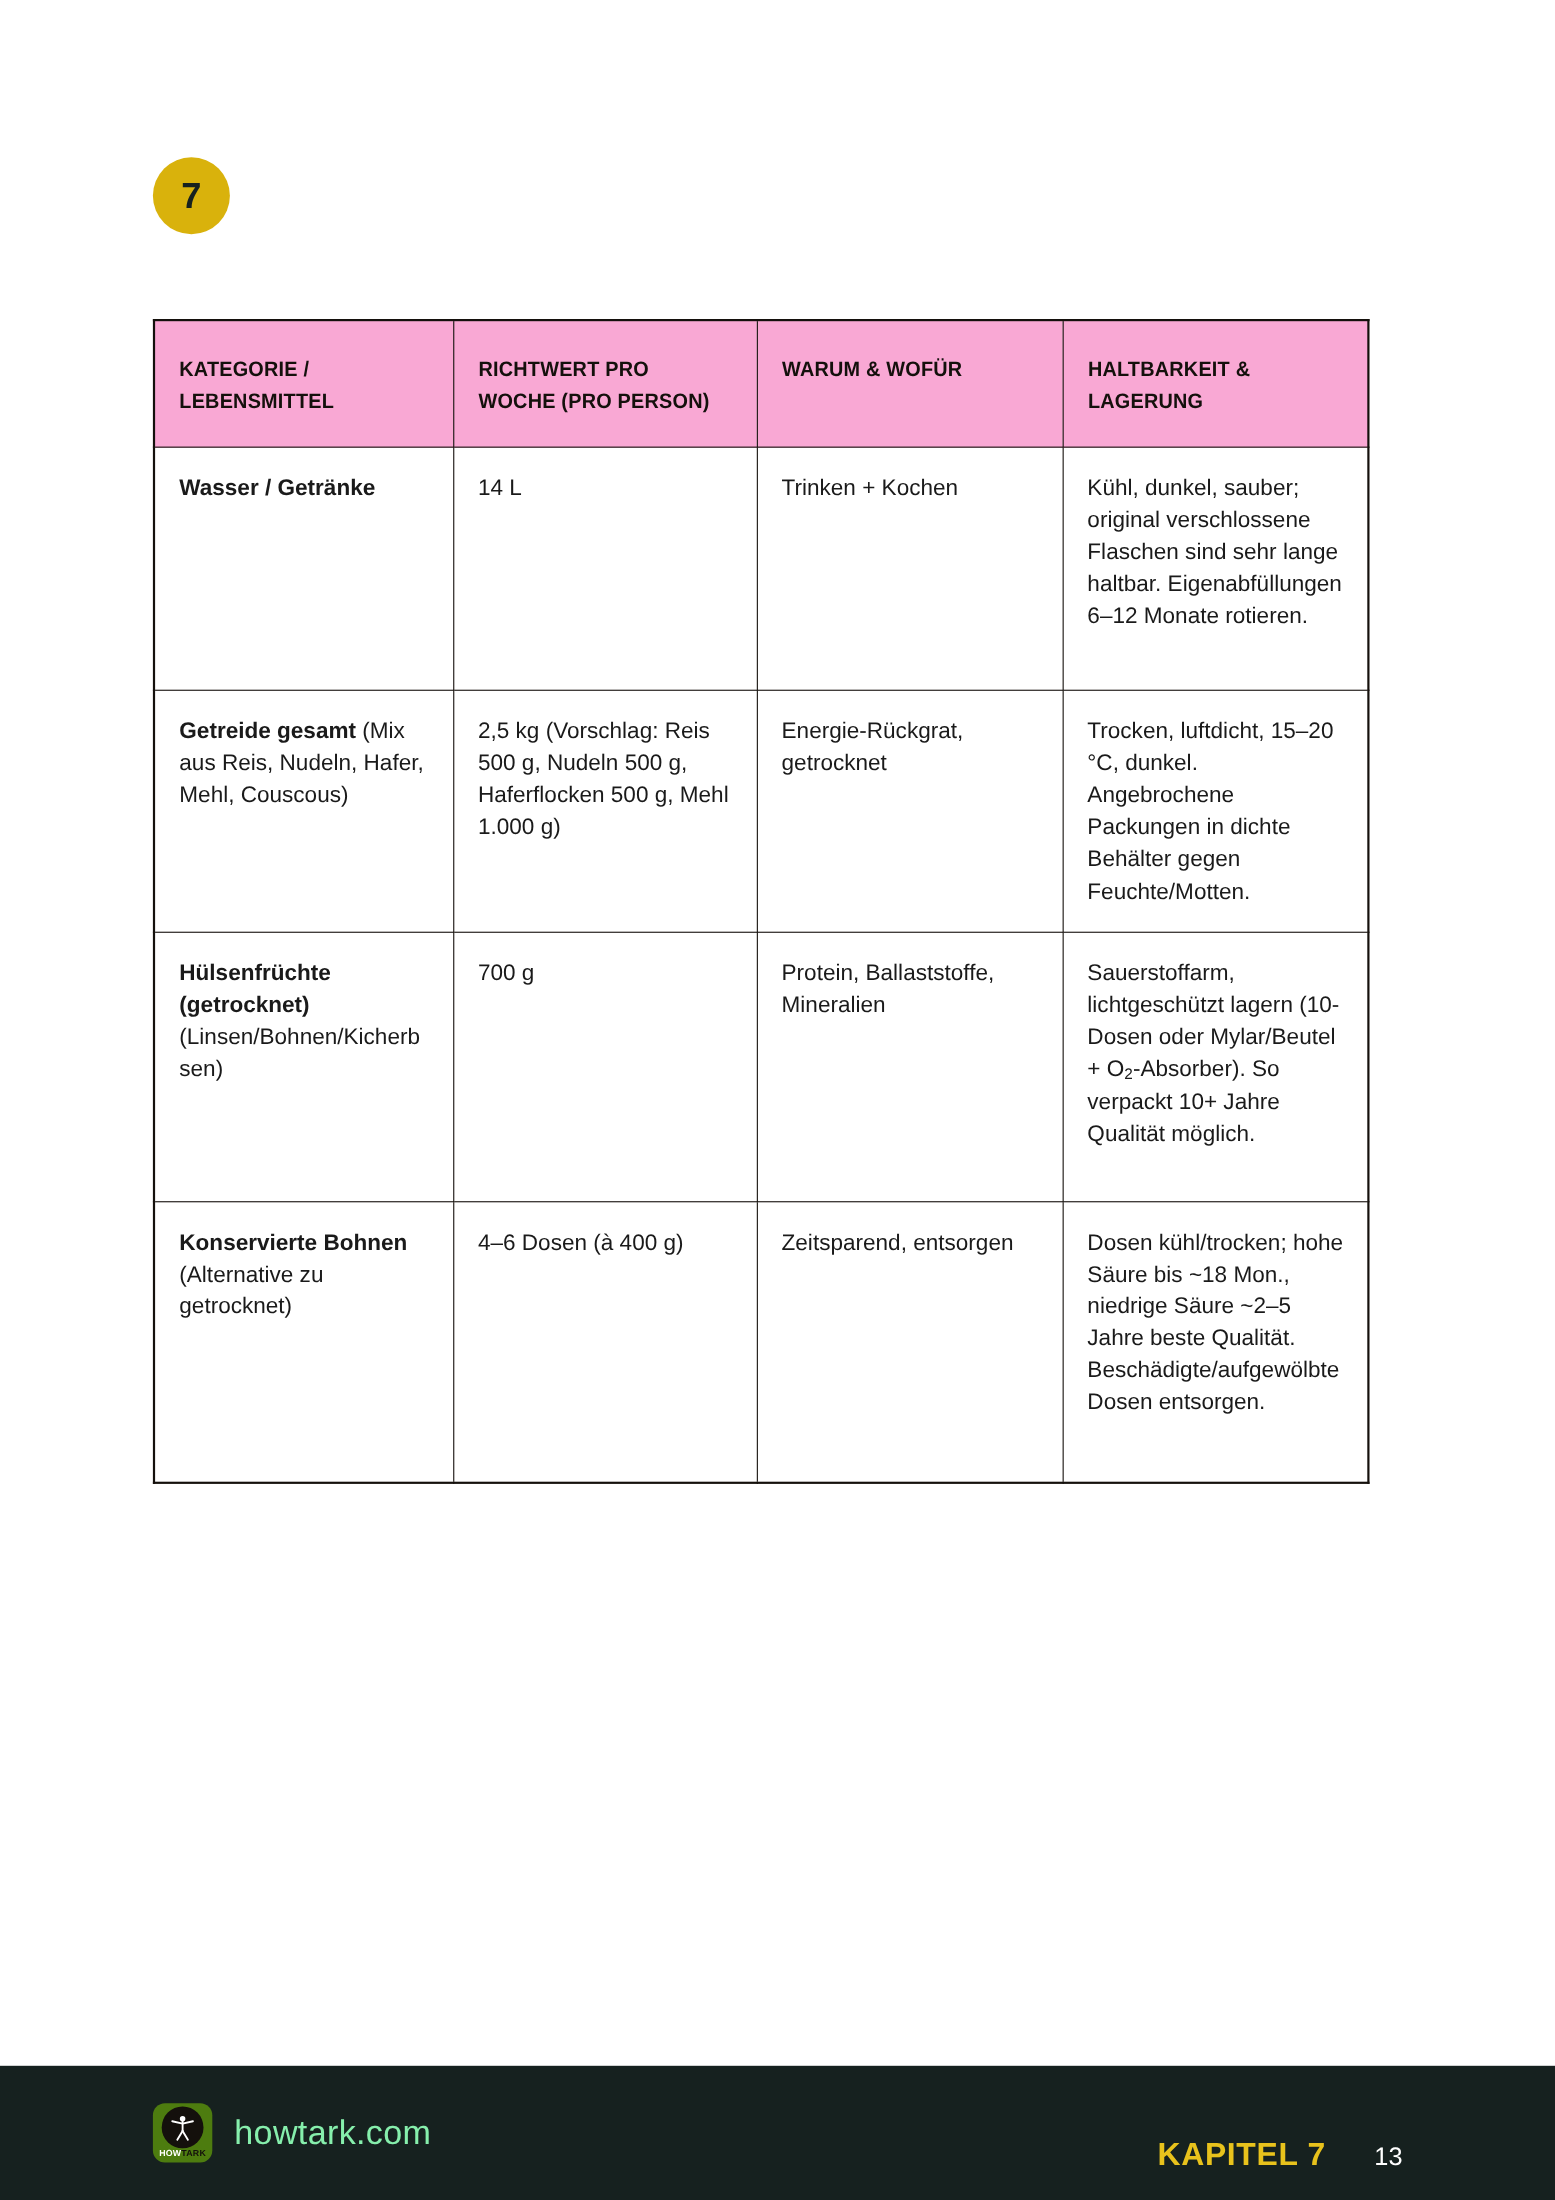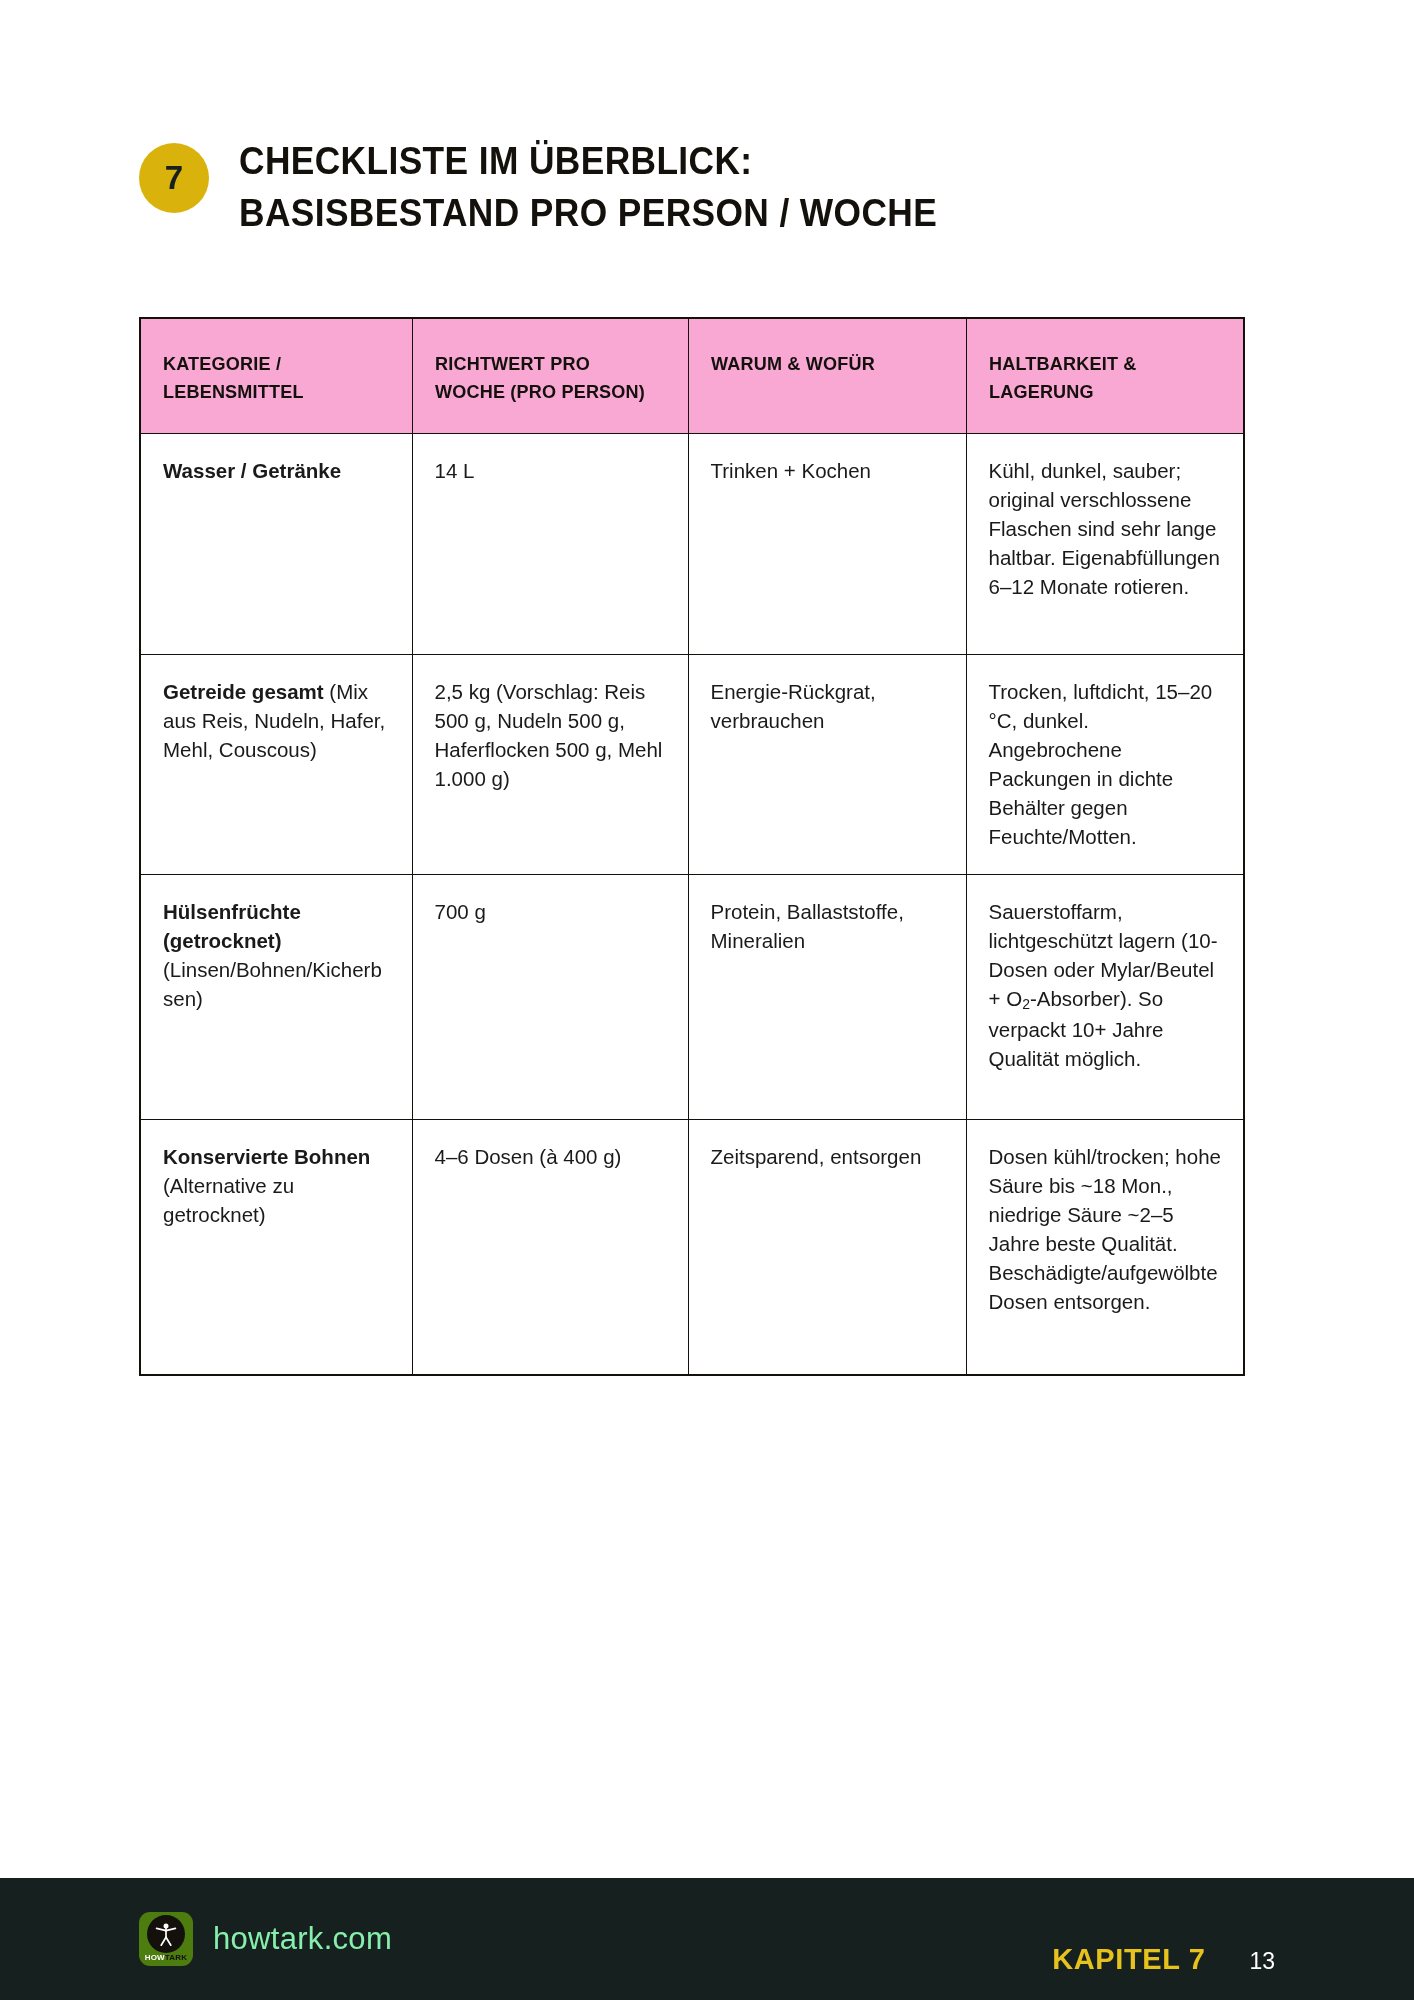--- a/index.html
+++ b/index.html
@@ -189,24 +189,20 @@
     font-weight: normal;
   }
 </style>
 </head>
 <body>
 
 <div class="page">
 
   <div class="header">
     <div class="chapter-badge">7</div>
-    <div class="title-block">
-      <div class="title-line">CHECKLISTE IM ÜBERBLICK:</div>
-      <div class="title-line">BASISBESTAND PRO PERSON / WOCHE</div>
-    </div>
   </div>
 
   <div class="table-wrap">
     <table class="checklist">
       <colgroup>
         <col class="c1">
           <col class="c2">
           <col class="c3">
           <col class="c4">
       </colgroup>
@@ -231,21 +227,21 @@
         <tr class="row-h1">
           <td><span class="cell-title">Wasser / Getränke</span><span class="cell-sub"></span></td>
           <td>14 L</td>
           <td>Trinken + Kochen</td>
           <td>Kühl, dunkel, sauber; original verschlossene Flaschen sind sehr lange haltbar. Eigenabfüllungen 6–12 Monate rotieren.</td>
         </tr>
 
         <tr class="row-h2">
           <td><span class="cell-title">Getreide gesamt</span><span class="cell-sub"> (Mix aus Reis, Nudeln, Hafer, Mehl, Couscous)</span></td>
           <td>2,5 kg (Vorschlag: Reis 500 g, Nudeln 500 g, Haferflocken 500 g, Mehl 1.000 g)</td>
-          <td>Energie-Rückgrat, verbrauchen</td>
+          <td>Energie-Rückgrat, getrocknet</td>
           <td>Trocken, luftdicht, 15–20 °C, dunkel. Angebrochene Packungen in dichte Behälter gegen Feuchte/Motten.</td>
         </tr>
 
         <tr class="row-h3">
           <td><span class="cell-title">Hülsenfrüchte (getrocknet)</span><span class="cell-sub"> (Linsen/Bohnen/Kicherbsen)</span></td>
           <td>700 g</td>
           <td>Protein, Ballaststoffe, Mineralien</td>
           <td><span>Sauerstoffarm, lichtgeschützt lagern (10-Dosen oder Mylar/Beutel + O</span><sub>2</sub><span>-Absorber). So verpackt 10+ Jahre Qualität möglich.</span></td>
         </tr>
 

